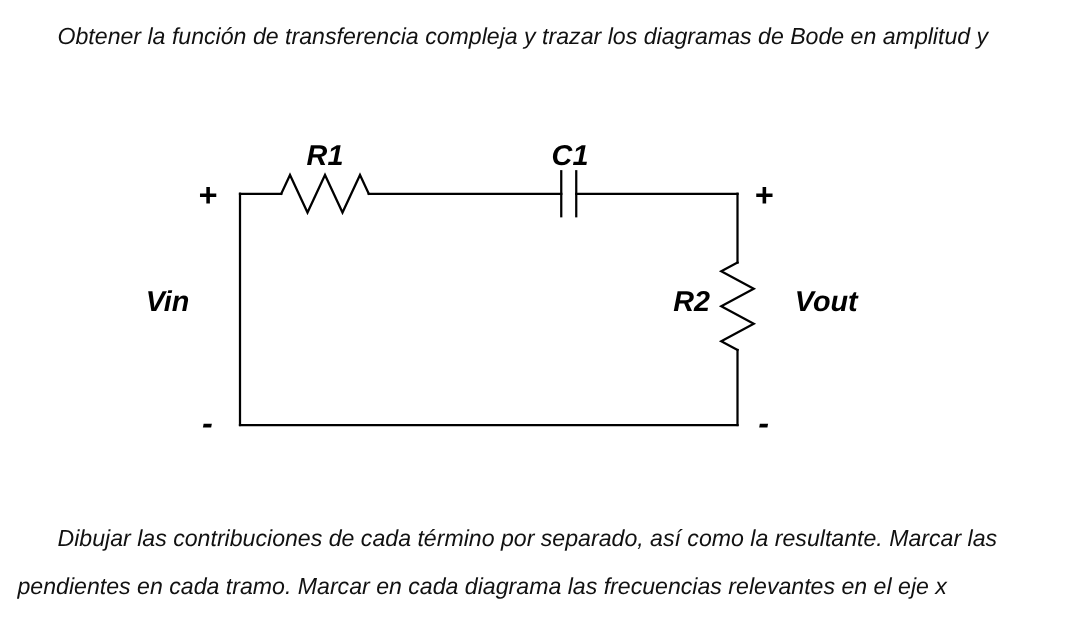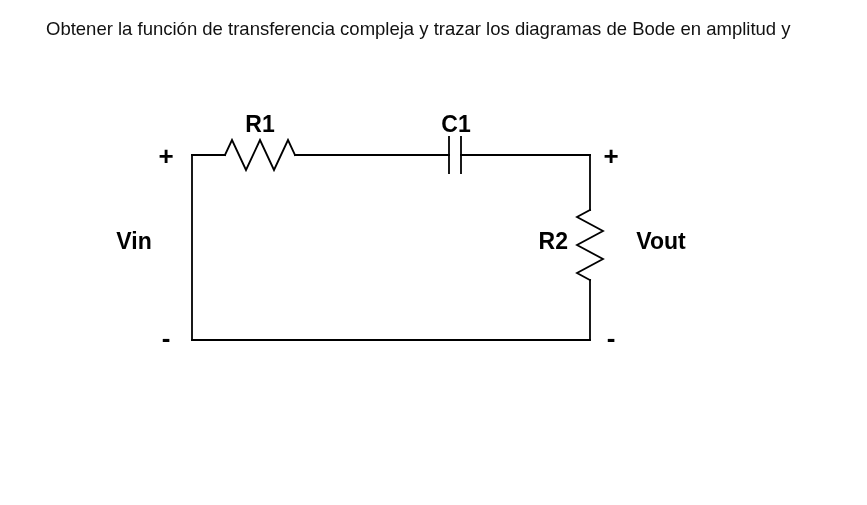--- a/index.html
+++ b/index.html
@@ -9,20 +9,21 @@
     height: 505px;
     position: relative;
     overflow: hidden;
     font-family: "Liberation Sans", sans-serif;
     color: #111111;
   }
   .page {
     position: absolute;
     inset: 0;
     background: #ffffff;
+    font-style: italic;
   }
   .para {
     position: absolute;
     left: 14px;
     right: 8px;
     font-size: 18.5px;
     line-height: 38px;
     color: #111111;
   }
   .para .line {
@@ -88,14 +89,18 @@
     <text class="comp-label" x="568" y="249" text-anchor="end">R2</text>
     <text class="comp-label" x="134" y="249" text-anchor="middle">Vin</text>
     <text class="comp-label" x="661" y="249" text-anchor="middle">Vout</text>
 
     <text class="polarity-label" x="166" y="165" text-anchor="middle">+</text>
     <text class="polarity-label" x="166" y="347" text-anchor="middle">-</text>
     <text class="polarity-label" x="611" y="165" text-anchor="middle">+</text>
     <text class="polarity-label" x="611" y="347" text-anchor="middle">-</text>
   </svg>
 
+  <p class="para para-bottom">
+    <span class="line indent">Dibujar las contribuciones de cada término por separado, así como la resultante. Marcar las</span>
+    <span class="line">pendientes en cada tramo. Marcar en cada diagrama las frecuencias relevantes en el eje x</span>
+  </p>
 
 </div>
 
 </body></html>

